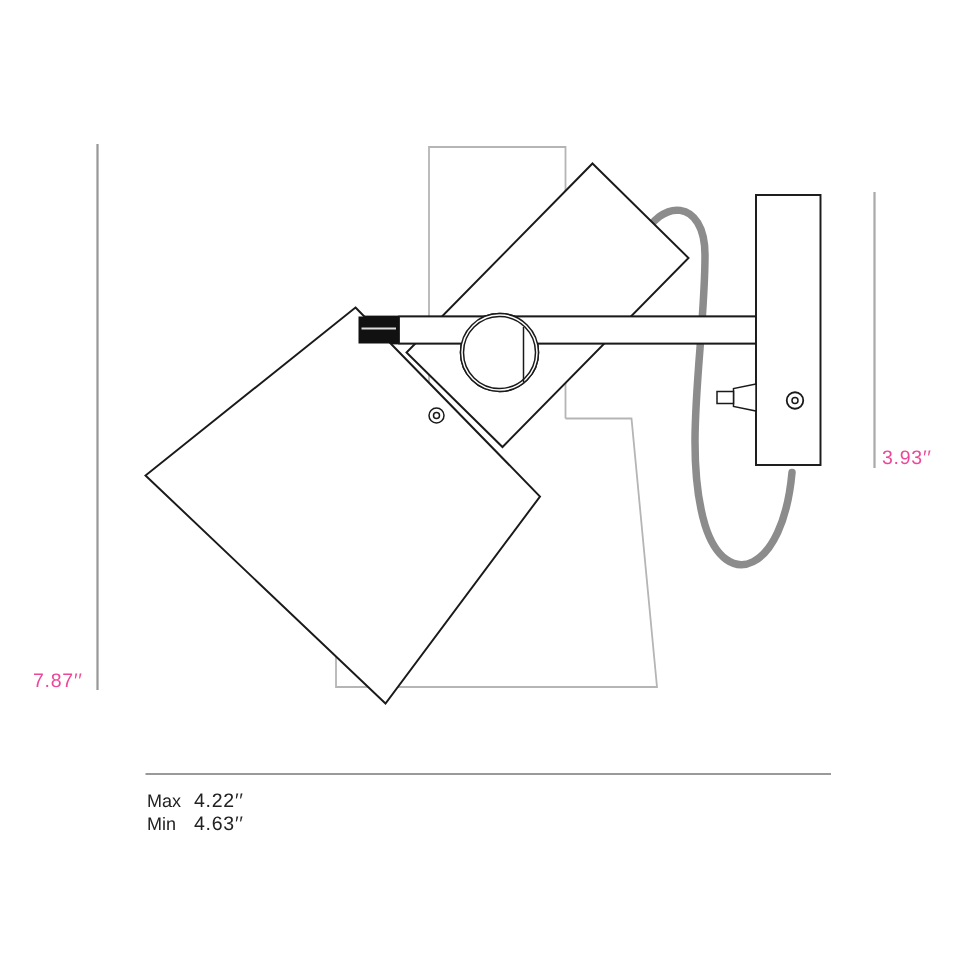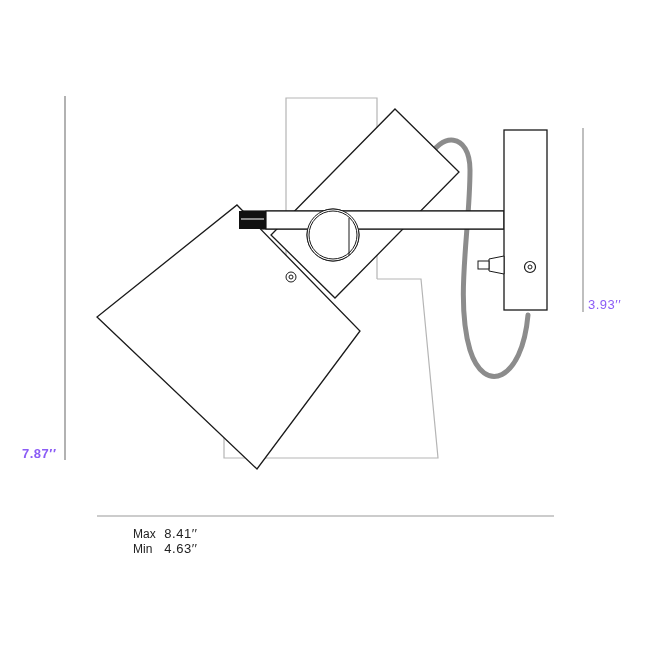--- a/index.html
+++ b/index.html
@@ -1,22 +1,22 @@
 <!DOCTYPE html>
 <html><head>
   <meta charset="utf-8">
   <style>
     html, body { margin: 0; padding: 0; background: #ffffff; }
     body { width: 650px; height: 650px; position: relative; overflow: hidden;
            font-family: "Liberation Sans", "DejaVu Sans", sans-serif; }
     svg.drawing { position: absolute; left: 0; top: 0; }
-    .dim-label { position: absolute; font-size: 13px; color: #8b5cf6; white-space: nowrap; letter-spacing: 0.5px; }
-    .dim-bold { font-weight: bold; }
+    .dim-label { position: absolute; font-size: 13px; color: #ec4899; white-space: nowrap; letter-spacing: 0.5px; }
+    .dim-bold { font-weight: normal; }
     .dim-row { position: absolute; font-size: 12px; color: #222; white-space: nowrap; }
-    .dim-row .k { display: inline-block; width: 28px; margin-left: 35px; }
+    .dim-row .k { display: inline-block; width: 28px; }
     .dim-row .v { font-size: 13px; letter-spacing: 0.5px; }
   </style>
 </head>
 <body>
 
 <svg class="drawing" width="650" height="650" viewBox="0 0 650 650" xmlns="http://www.w3.org/2000/svg">
 
   <line x1="65" y1="96" x2="65" y2="460" stroke="#999" stroke-width="1.5"></line>
 
   <line x1="583" y1="128" x2="583" y2="312" stroke="#aaa" stroke-width="1.5"></line>
@@ -67,18 +67,18 @@
     <circle cx="530" cy="267" r="2" fill="none" stroke="#1a1a1a" stroke-width="1"></circle>
   </g>
 </svg>
 
 <div class="dim-label dim-bold" style="left:22px; top:446px;">7.87′′</div>
 
 <div class="dim-label" style="left:588px; top:297px;">3.93′′</div>
 
 <div class="dim-row" style="left:98px; top:526px;">
   <span class="k">Max</span>
-  <span class="v">8.41′′</span>
+  <span class="v">4.22′′</span>
 </div>
 <div class="dim-row" style="left:98px; top:541px;">
   <span class="k">Min</span>
   <span class="v">4.63′′</span>
 </div>
 
 </body></html>

